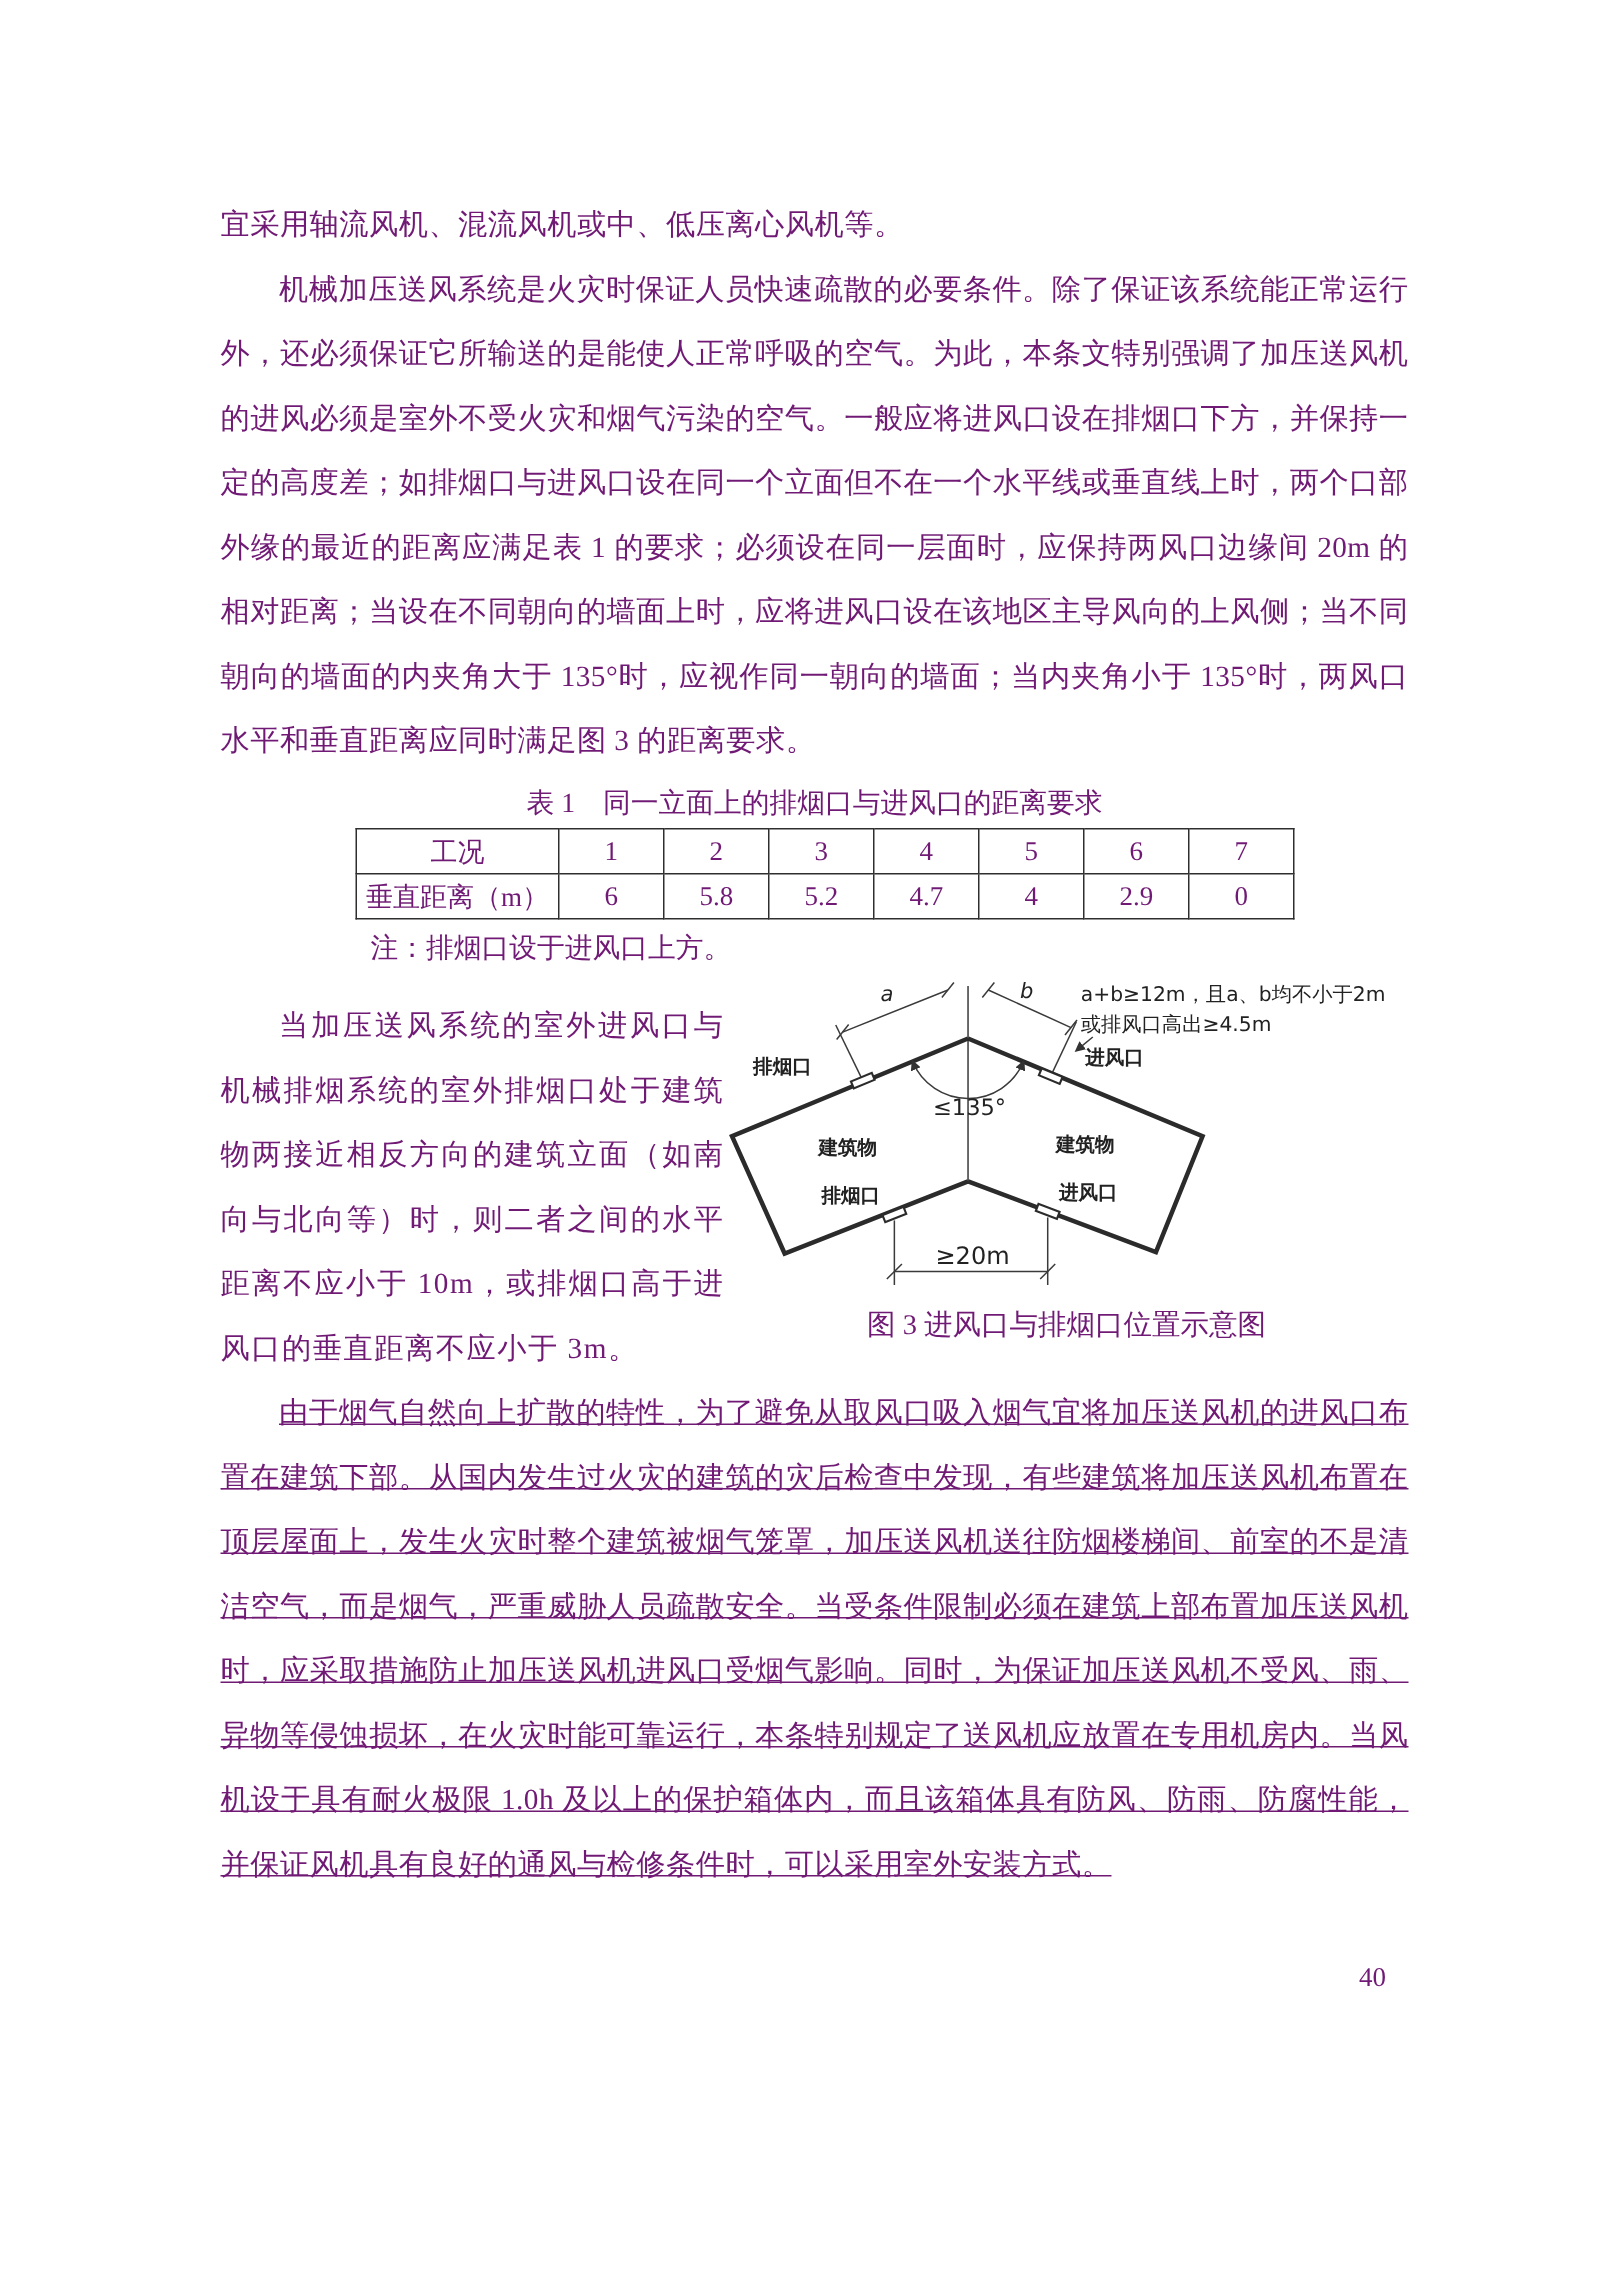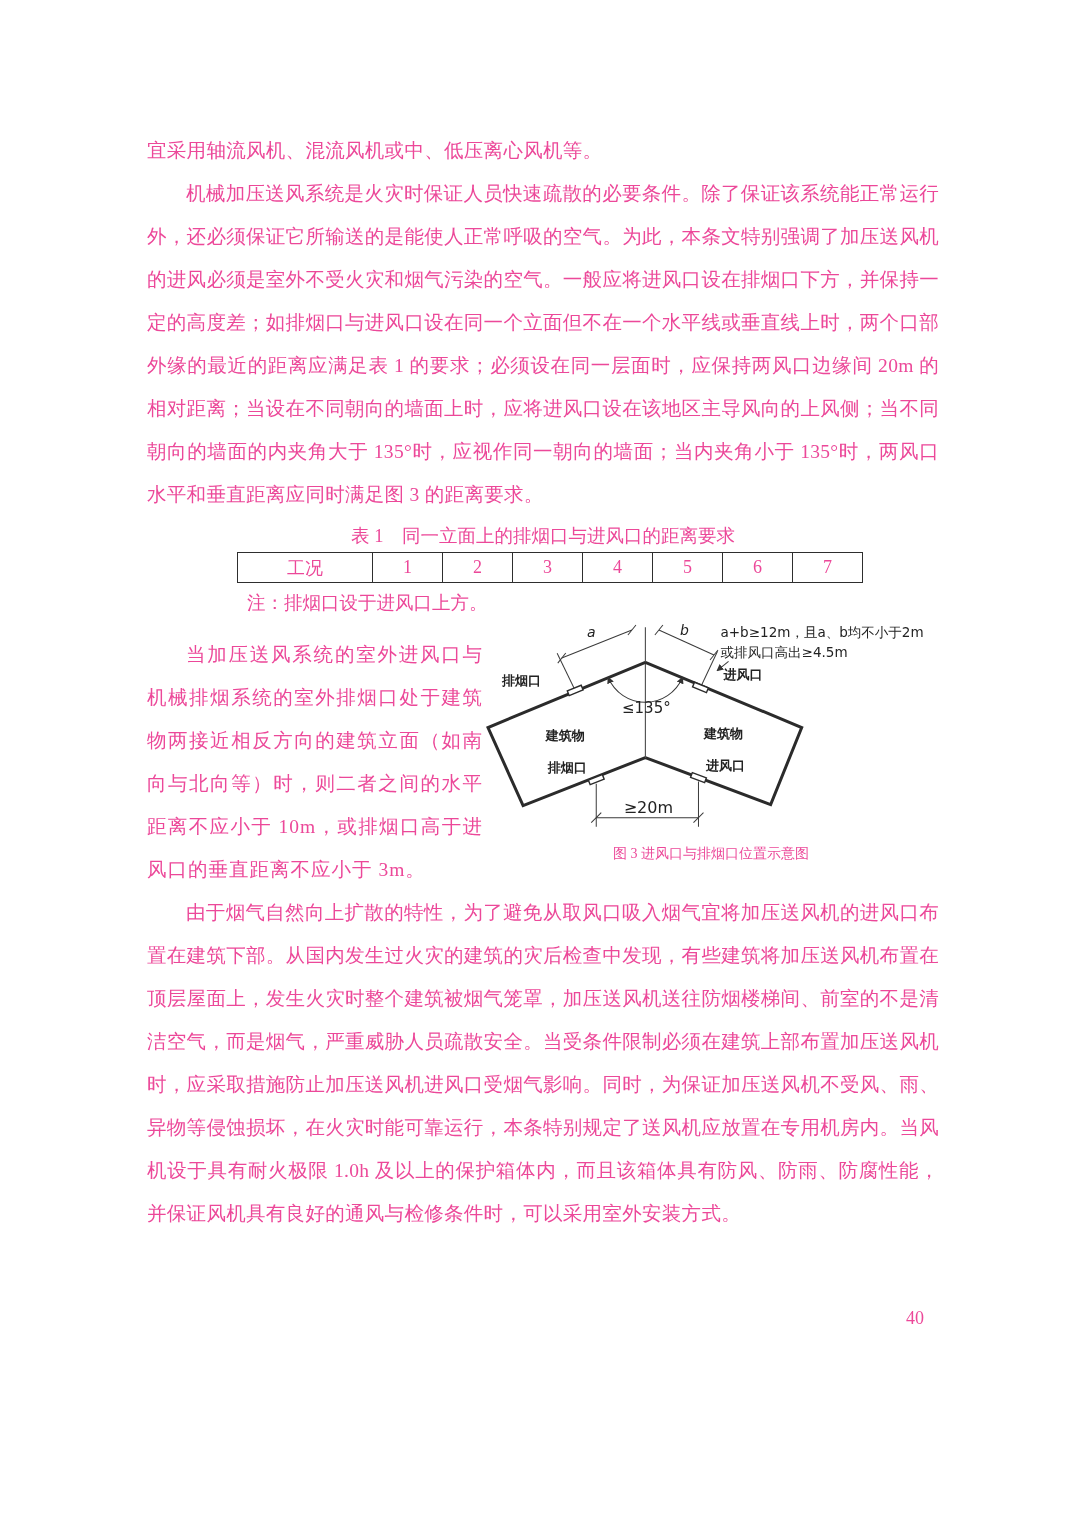--- a/index.html
+++ b/index.html
@@ -1,21 +1,21 @@
 <!DOCTYPE html>
 <html><head>
 <meta charset="utf-8">
 <style>
   html,body{margin:0;padding:0;background:#ffffff;}
   .page{
     position:relative;
     width:1080px;height:1527px;
     background:#ffffff;
     font-family:"Liberation Serif","DejaVu Serif",serif;
-    color:#ec4899;
+    color:#701a75;
     overflow:hidden;
   }
   .content{
     position:absolute;left:147px;top:129px;width:792px;
   }
   p{margin:0;}
   .body-text{
     font-size:19.5px;
     line-height:43px;
     text-align:justify;
@@ -58,25 +58,25 @@
     width:338px;
     letter-spacing:1px;
   }
   .fig{
     margin:-16px 0 0 auto;
     width:456px;
     text-align:center;
   }
   .fig svg{display:block;}
   .fig figcaption{
-    font-size:14px;
+    font-size:19px;
     line-height:30px;
     margin-top:4px;
   }
-  .para-block{margin-top:0;}
+  .para-block{margin-top:0;text-decoration:underline;}
   .page-number{
     position:absolute;
     left:893px;top:1308px;
     width:44px;
     text-align:center;
     font-size:18px;
   }
   
   .thick{stroke:#2b2b2b;stroke-width:3;fill:none;stroke-linejoin:miter;}
   .thin{stroke:#3a3a3a;stroke-width:1;fill:none;}
@@ -98,20 +98,30 @@
         <tbody>
           <tr>
             <td class="rowhead">工况</td>
             <td class="val">1</td>
             <td class="val">2</td>
             <td class="val">3</td>
             <td class="val">4</td>
             <td class="val">5</td>
             <td class="val">6</td>
             <td class="val">7</td>
+          </tr>
+          <tr>
+            <td class="rowhead">垂直距离（m）</td>
+            <td class="val">6</td>
+            <td class="val">5.8</td>
+            <td class="val">5.2</td>
+            <td class="val">4.7</td>
+            <td class="val">4</td>
+            <td class="val">2.9</td>
+            <td class="val">0</td>
           </tr>
         </tbody>
       </table>
       <div class="table-note">注：排烟口设于进风口上方。</div>
     </div>
 
     <div class="columns">
       <p class="body-text indent left-col">当加压送风系统的室外进风口与机械排烟系统的室外排烟口处于建筑物两接近相反方向的建筑立面（如南向与北向等）时，则二者之间的水平距离不应小于 10m，或排烟口高于进风口的垂直距离不应小于 3m。</p>
 
       <figure class="fig">

